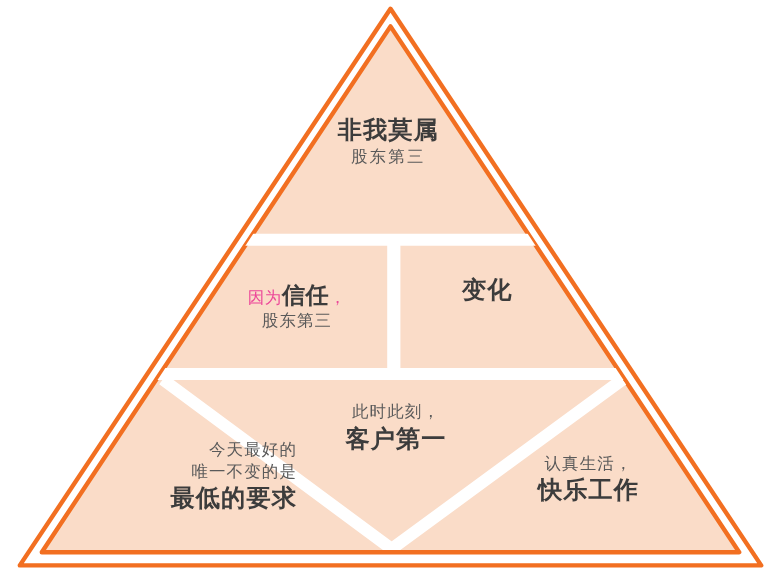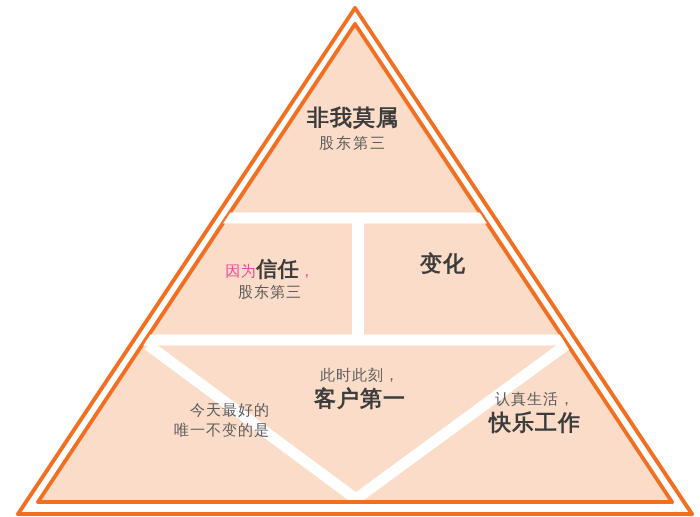--- a/index.html
+++ b/index.html
@@ -66,21 +66,21 @@
     font-weight: normal;
     font-size: 15px;
     color: #ec4899;
   }
   
   #block-top      { left: 233px; top: 104px;  width: 240px; }
   #block-mid-left { left: 188px; top: 255px;  width: 164px; }
   #block-mid-right{ left: 368px; top: 250px;  width: 150px; }
   #block-bot-center{ left: 260px; top: 365px; width: 200px; }
   #block-bot-left { left: 90px;  top: 400px;  width: 180px; text-align: right; }
-  #block-bot-right{ left: 450px; top: 389px;  width: 170px; }
+  #block-bot-right{ left: 450px; top: 412px;  width: 170px; }
   .line { display: block; }
 </style>
 </head>
 <body>
 
 <div id="stage">
 
   <svg id="pyramid-svg" viewBox="0 0 700 517">
     <defs>
       <clipPath id="tri-clip">
@@ -121,20 +121,21 @@
   </div>
 
   <div class="txt" id="block-bot-center">
     <span class="line med">此时此刻，</span>
     <span class="line big">客户第一</span>
   </div>
 
   <div class="txt" id="block-bot-left">
     <span class="line med">今天最好的</span>
     <span class="line med">唯一不变的是</span>
+    <span class="line big">最低的要求</span>
   </div>
 
   <div class="txt" id="block-bot-right">
     <span class="line med">认真生活，</span>
     <span class="line big">快乐工作</span>
   </div>
 
 </div>
 
 </body></html>

